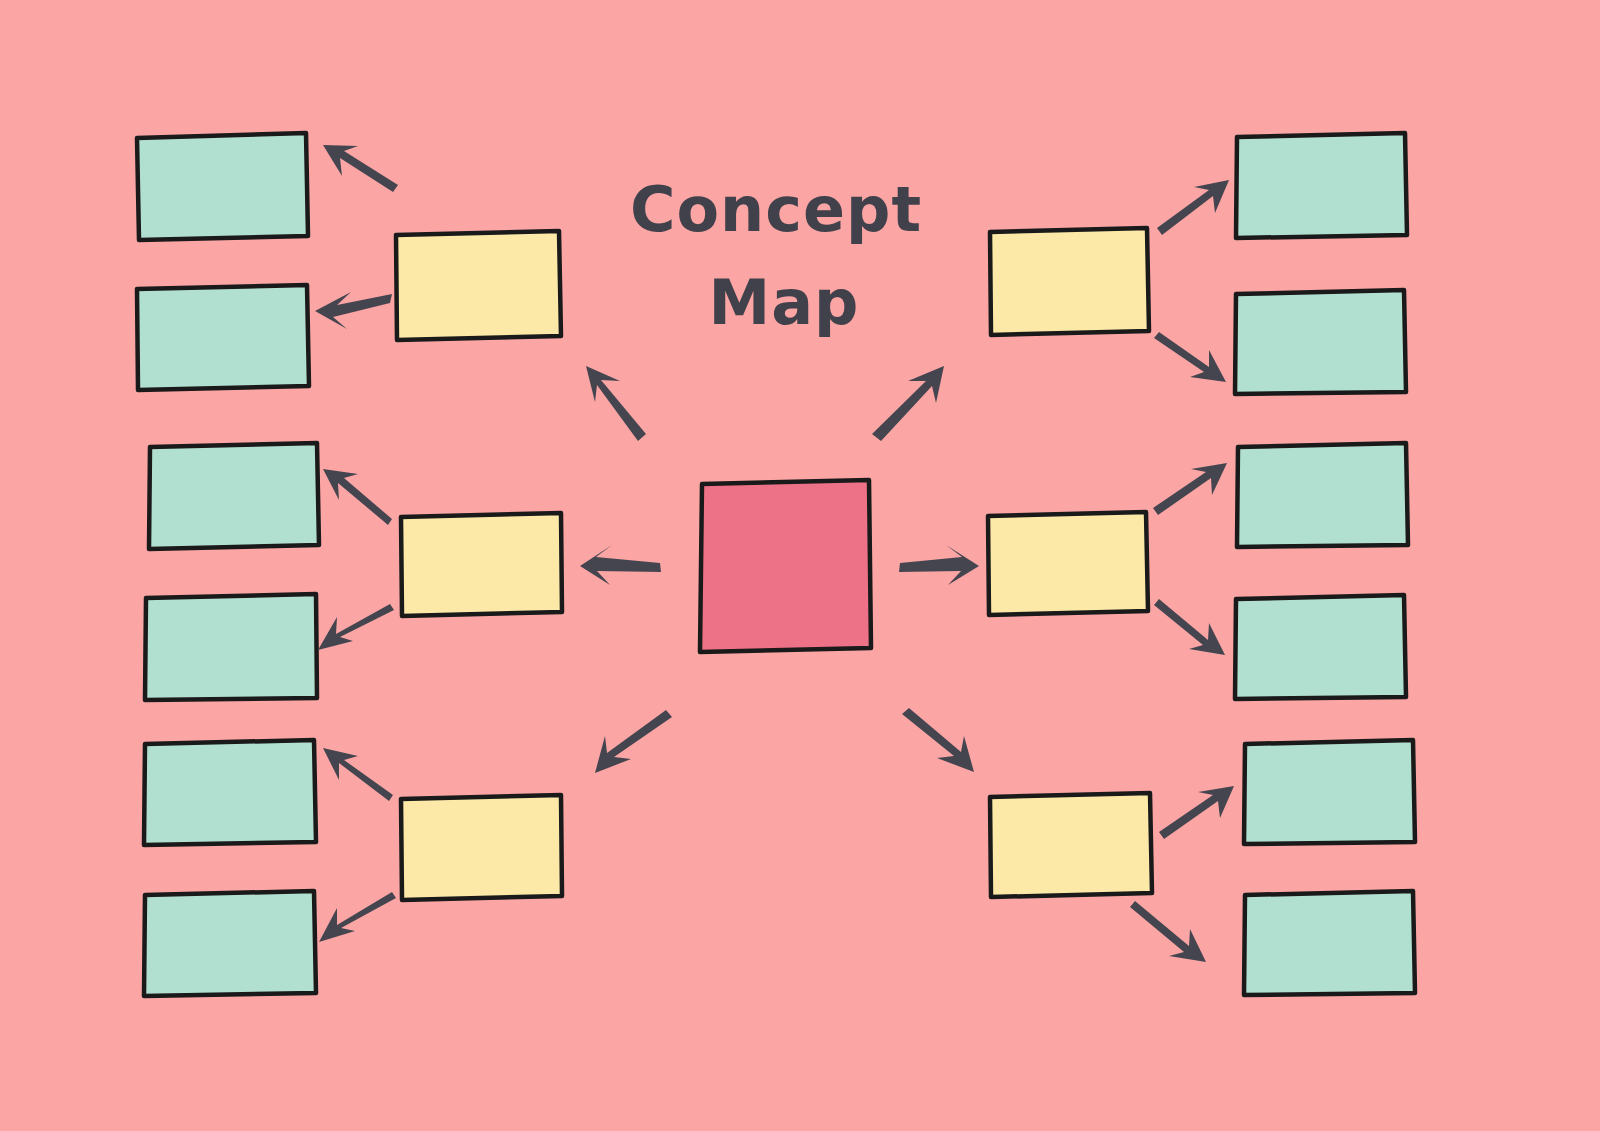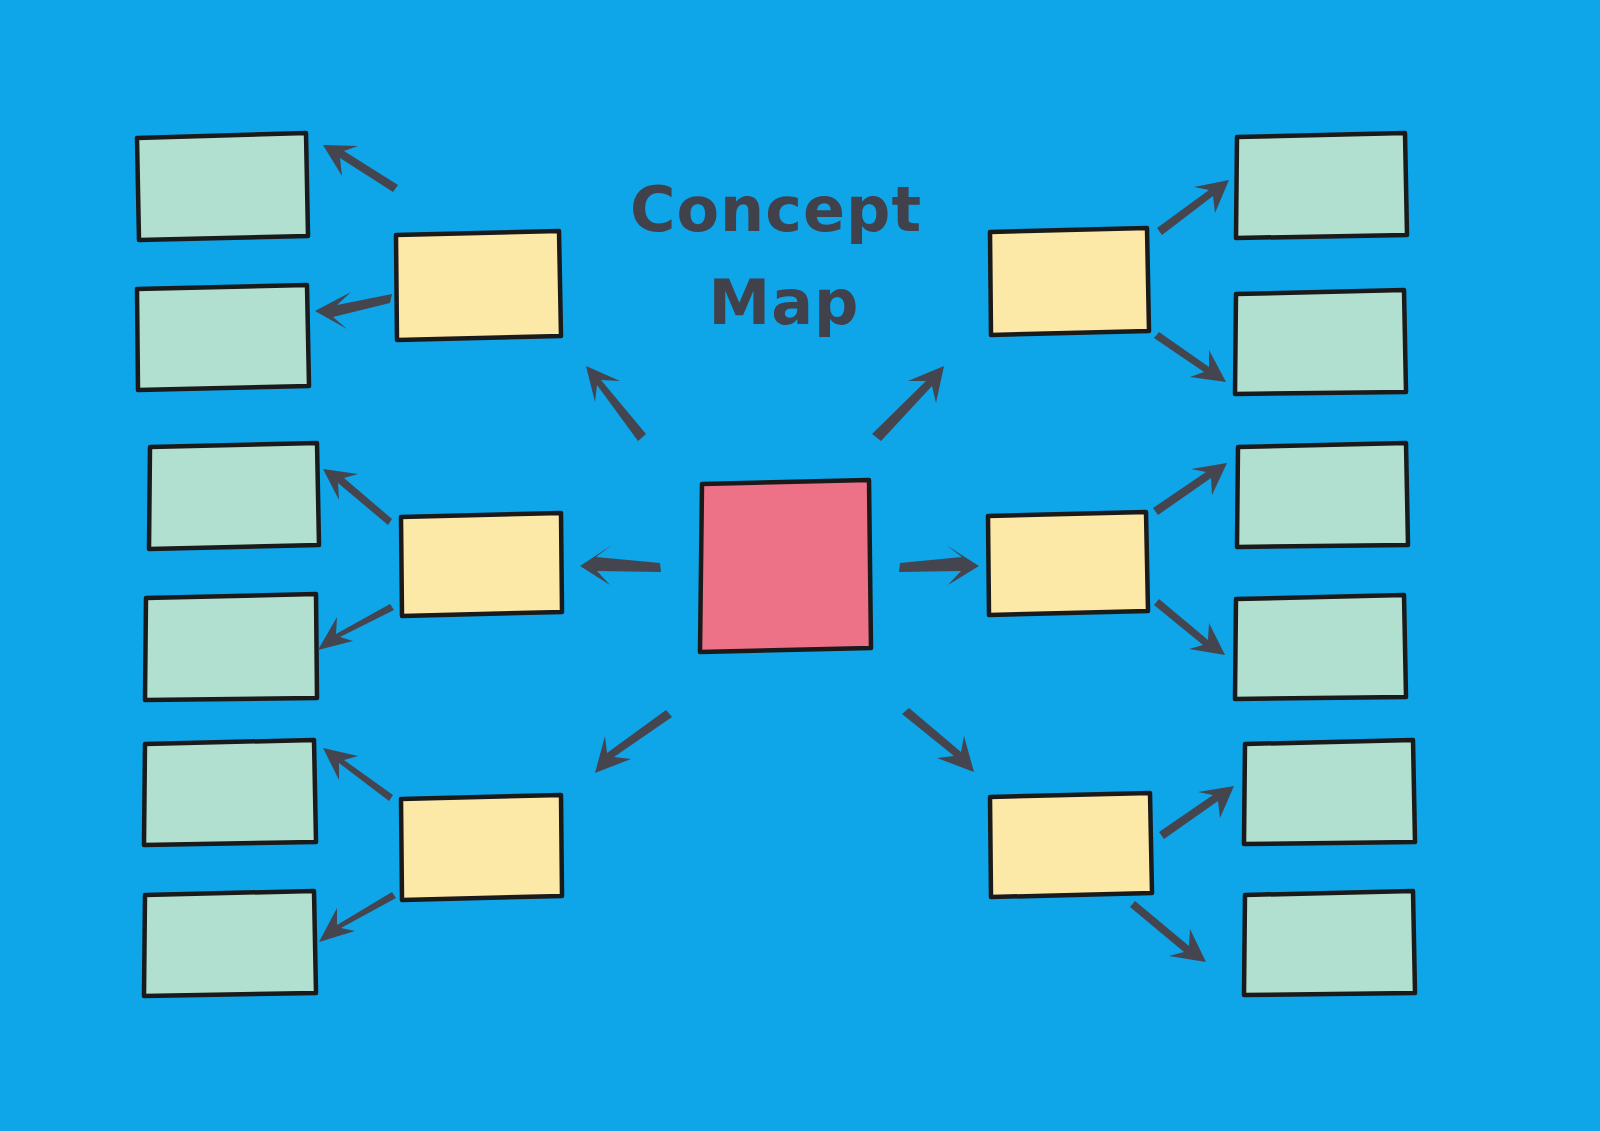--- a/index.html
+++ b/index.html
@@ -42,21 +42,21 @@
     font-size: 62px;
     letter-spacing: 1px;
     fill: #41414b;
     text-anchor: middle;
     dominant-baseline: middle;
   }
 </style>
 </head>
 <body style="background: rgb(255, 255, 255);">
 
-<div id="canvas" style="background: #0ea5e9;">
+<div id="canvas" style="background: #fca5a5;">
 
   <svg id="map-svg" viewBox="0 0 1600 1131" xmlns="http://www.w3.org/2000/svg">
 
     <g>
       <text class="title-text" x="776" y="214" fill="#41414b">Concept</text>
       <text class="title-text" x="784" y="307" fill="#41414b">Map</text>
     </g>
 
     <g fill="#b2e0d0">
       <path class="node-shape" d="M137,138 L306,133 L308,236 L139,240 Z" fill="#b2e0d0" stroke="#1a1a1a"></path>

